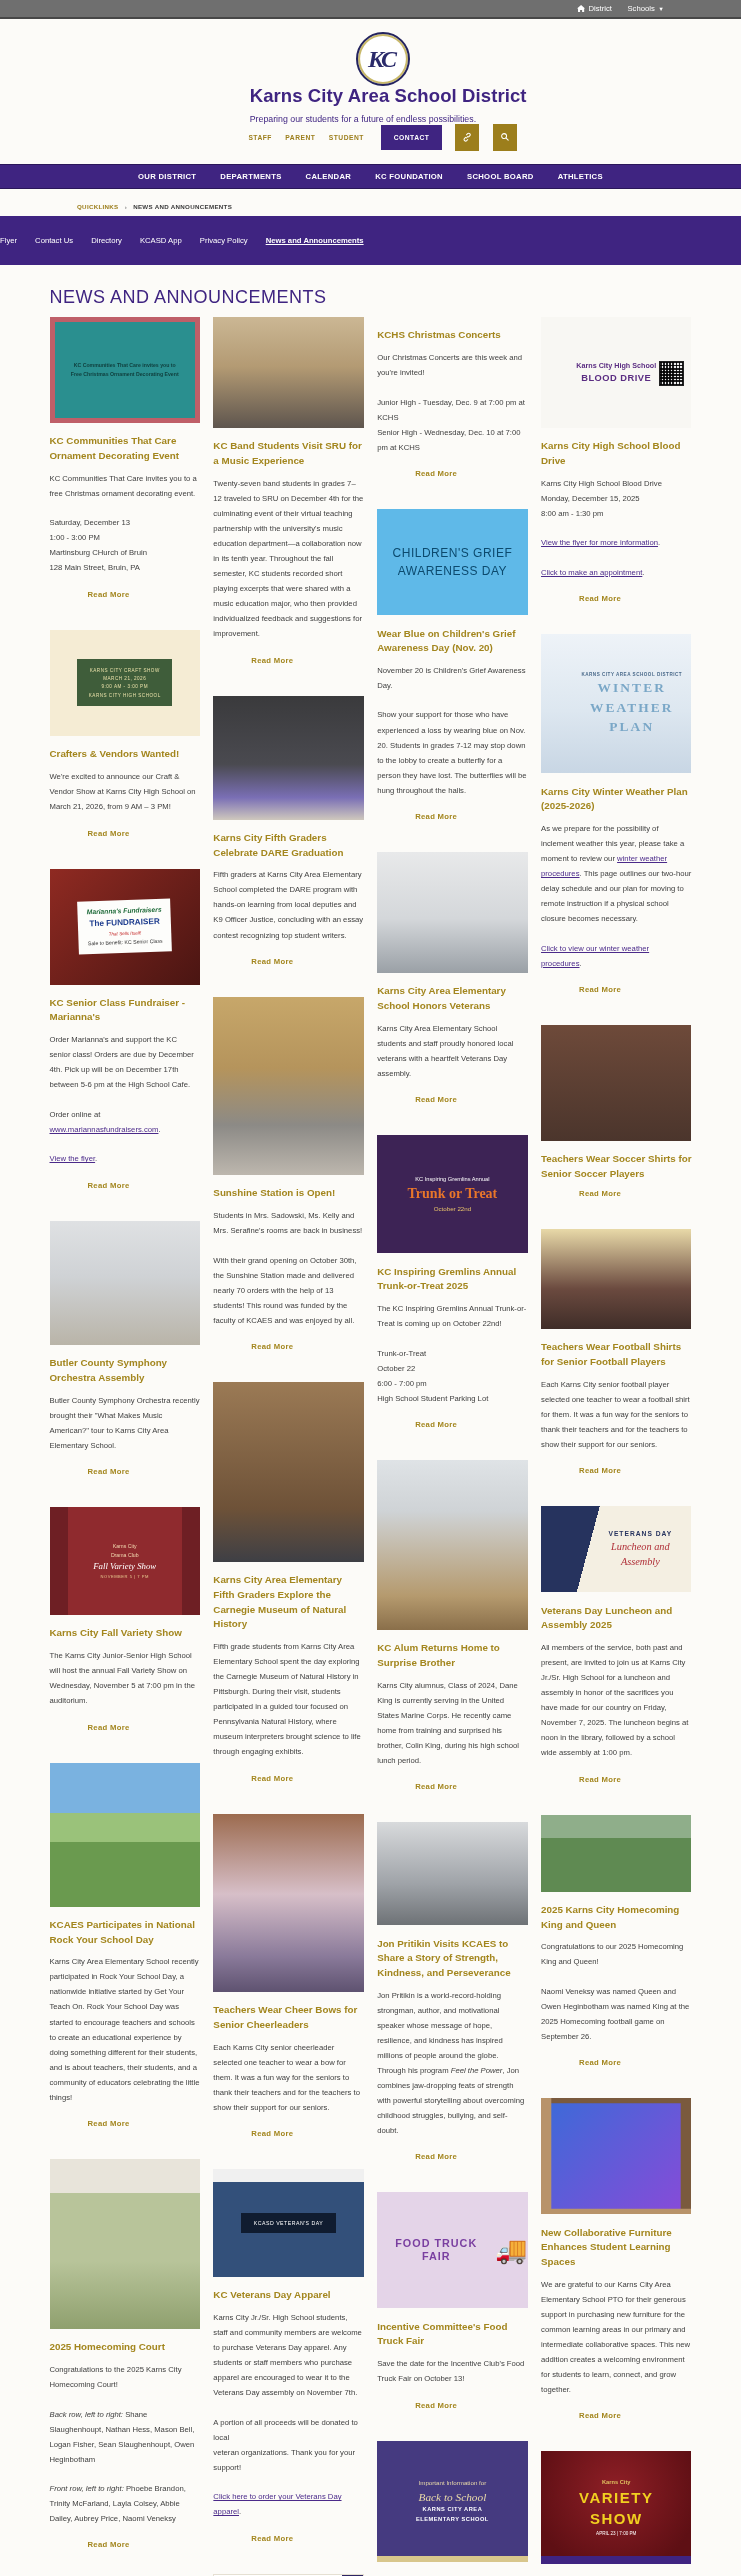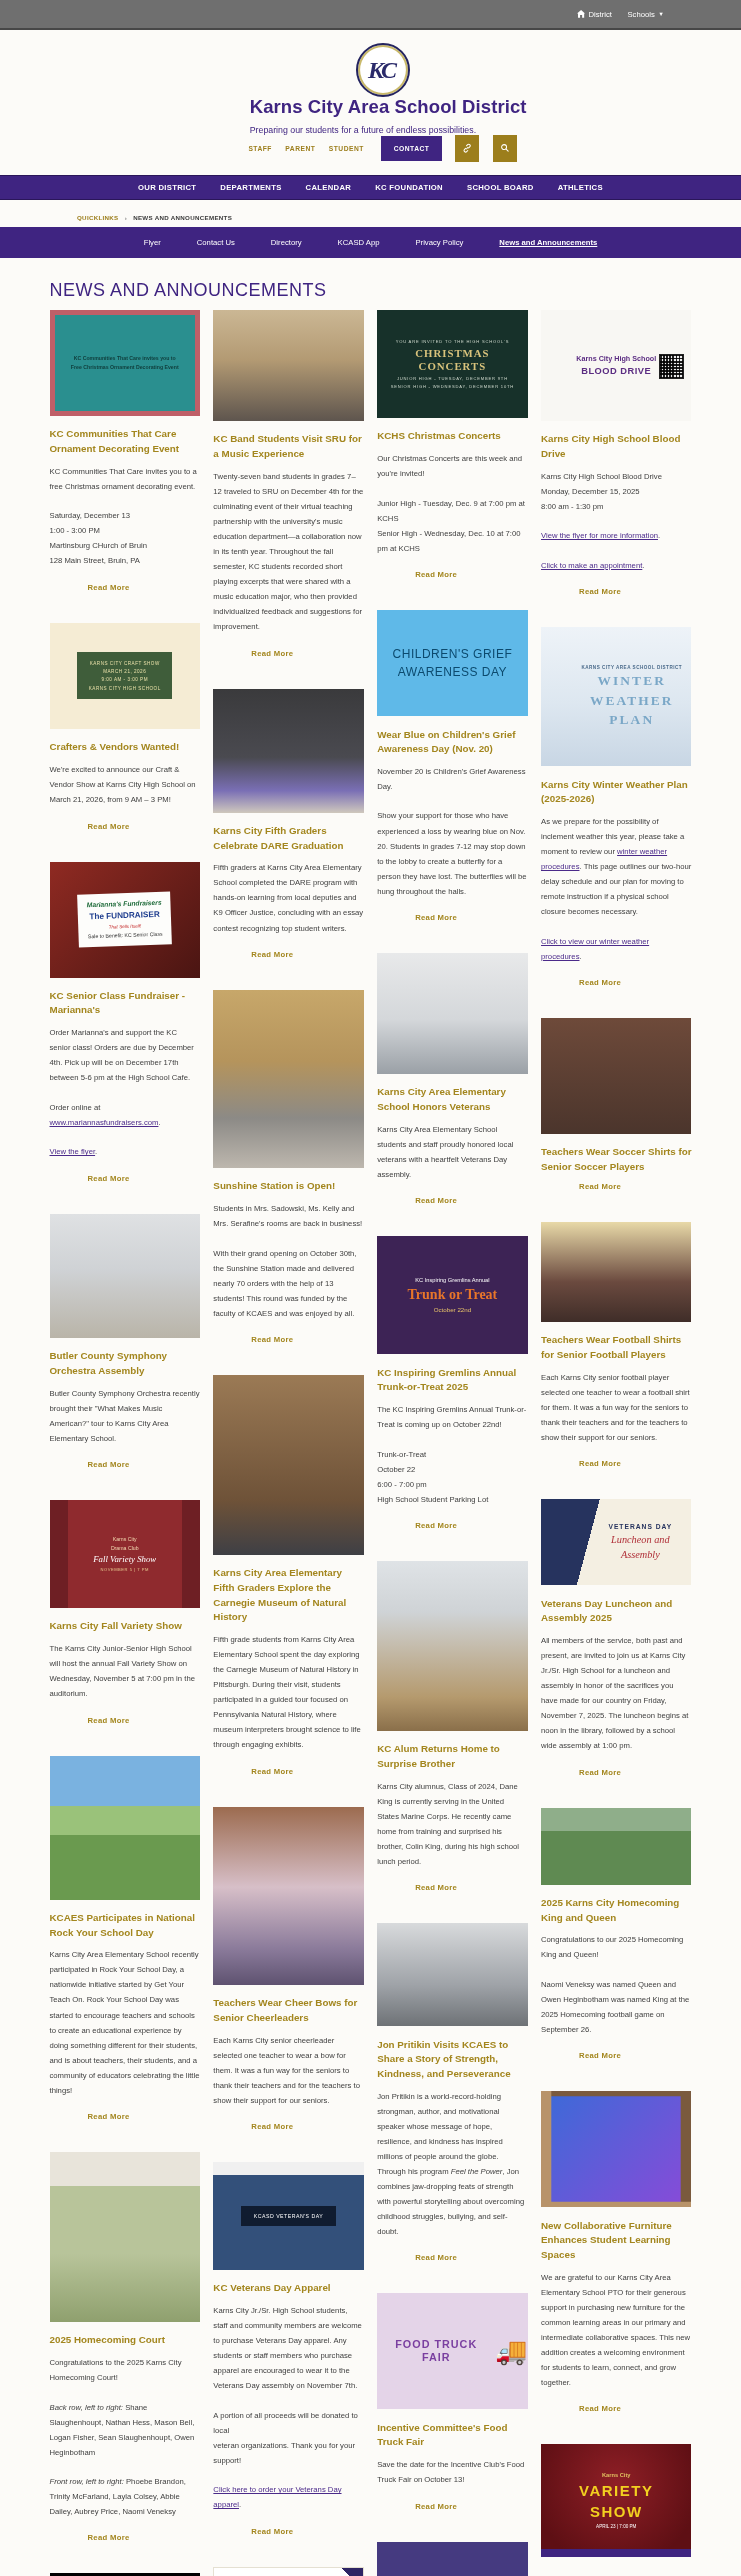--- a/index.html
+++ b/index.html
@@ -1,21 +1,21 @@
 <!DOCTYPE html>
 <html style="font-size:8.2px"><head>
 <meta charset="utf-8">
 <style>
   * { box-sizing: border-box; }
   html,body { margin:0; padding:0; background:#fcfbf8; color:#3e3e3e;
     font-family:"Liberation Sans", sans-serif; }
   a { text-decoration:none; }
 
   
-  .topbar { height:30px; background:#6f6f6f; border-bottom:2.1px solid #474747;
+  .topbar { height:19px; background:#6f6f6f; border-bottom:2.1px solid #474747;
     display:flex; justify-content:flex-end; align-items:center; gap:15.5px; padding:0 77px 0 0; }
   .topbar-item { color:#fff; font-size:7.7px; display:flex; align-items:center; gap:3.6px; cursor:pointer; }
   .topbar-item svg { display:block; }
   .chev { font-size:5.7px; }
 
   
   .header { background:#fcfbf8; display:flex; align-items:center; padding:13.4px 52px 13.4px 76px;flex-direction:column; }
   .kc-logo { width:54px; height:54px; border-radius:50%; background:#fff;
     border:2.1px solid #23235e; box-shadow: inset 0 0 0 2.1px #c9b96a; display:flex; align-items:center; justify-content:center; flex:0 0 auto; }
   .kc-logo .mono { font-family:"Liberation Serif", serif; font-weight:bold; font-style:italic;
@@ -35,21 +35,21 @@
     display:flex; justify-content:center; gap:24px; padding:6.7px 0; }
   .mainnav a { color:#fff; font-size:7.7px; font-weight:bold; letter-spacing:0.3px; }
 
   
   .breadcrumb { padding:14.4px 77px 6.2px; font-size:6.2px; font-weight:bold; letter-spacing:0.3px; }
   .breadcrumb .root { color:#9c7e1c; }
   .breadcrumb .sep { color:#888; margin:0 4.1px; }
   .breadcrumb .current { color:#3a3a3a; }
 
   
-  .subnav { background:#3f2481; display:flex; justify-content:center; gap:36px; padding:11px 0; }
+  .subnav { background:#3f2481; display:flex; gap:18px; padding:20px 0; }
   .subnav a { color:#fff; font-size:7.7px; }
   .subnav a.active { text-decoration:underline; font-weight:bold; }
 
   
   .page-title { width:642px; margin:21.6px auto 5.2px; color:#3f2481; font-size:18px;
     font-weight:400; letter-spacing:0.5px; }
   .grid { width:642px; margin:9.3px auto 36px; display:flex; gap:13.4px; align-items:flex-start; }
   .col { flex:1 1 0; min-width:0; }
   .card { margin-bottom:31px; }
   .card-img { width:100%; position:relative; display:flex; align-items:center; justify-content:center;
@@ -298,28 +298,21 @@
         <div class="card-img ph-canceled">
           <div class="ph-lines">
             <span class="pl l0">CANCELED</span>
             <span class="pl l1">Karns City Area Elementary School</span>
             <span class="pl l2">COMMUNITY OPEN HOUSE</span>
           </div>
         </div>
       </article>
     </div>
     <div class="col">
-      <article class="card"><div class="card-img ph-concerts">
-          <div class="ph-lines">
-            <span class="pl l0">YOU ARE INVITED TO THE HIGH SCHOOL'S</span>
-            <span class="pl l1">CHRISTMAS CONCERTS</span>
-            <span class="pl l2">JUNIOR HIGH - TUESDAY, DECEMBER 9TH</span>
-            <span class="pl l3">SENIOR HIGH - WEDNESDAY, DECEMBER 10TH</span>
-          </div>
-        </div><h3 class="card-title">KCHS Christmas Concerts</h3><p class="body"><span>Our Christmas Concerts are this week and you're invited!</span></p><p class="body"><span>Junior High - Tuesday, Dec. 9 at 7:00 pm at KCHS</span><br><span>Senior High - Wednesday, Dec. 10 at 7:00 pm at KCHS</span></p><a href="#" class="read-more">Read More</a></article>
+      <article class="card"><h3 class="card-title">KCHS Christmas Concerts</h3><p class="body"><span>Our Christmas Concerts are this week and you're invited!</span></p><p class="body"><span>Junior High - Tuesday, Dec. 9 at 7:00 pm at KCHS</span><br><span>Senior High - Wednesday, Dec. 10 at 7:00 pm at KCHS</span></p><a href="#" class="read-more">Read More</a></article>
       <article class="card"><div class="card-img ph-grief">
           <div class="ph-lines">
             <span class="pl l0">CHILDREN'S GRIEF</span>
             <span class="pl l1">AWARENESS DAY</span>
           </div>
         </div><h3 class="card-title">Wear Blue on Children's Grief Awareness Day (Nov. 20)</h3><p class="body"><span>November 20 is Children's Grief Awareness Day.</span></p><p class="body"><span>Show your support for those who have experienced a loss by wearing blue on Nov. 20. Students in grades 7-12 may stop down to the lobby to create a butterfly for a person they have lost. The butterflies will be hung throughout the halls.</span></p><a href="#" class="read-more">Read More</a></article>
       <article class="card"><div class="card-img ph-gymvets">
           <div class="ph-lines"></div>
         </div><h3 class="card-title">Karns City Area Elementary School Honors Veterans</h3><p class="body"><span>Karns City Area Elementary School students and staff proudly honored local veterans with a heartfelt Veterans Day assembly.</span></p><a href="#" class="read-more">Read More</a></article>
       <article class="card"><div class="card-img ph-trunk">

